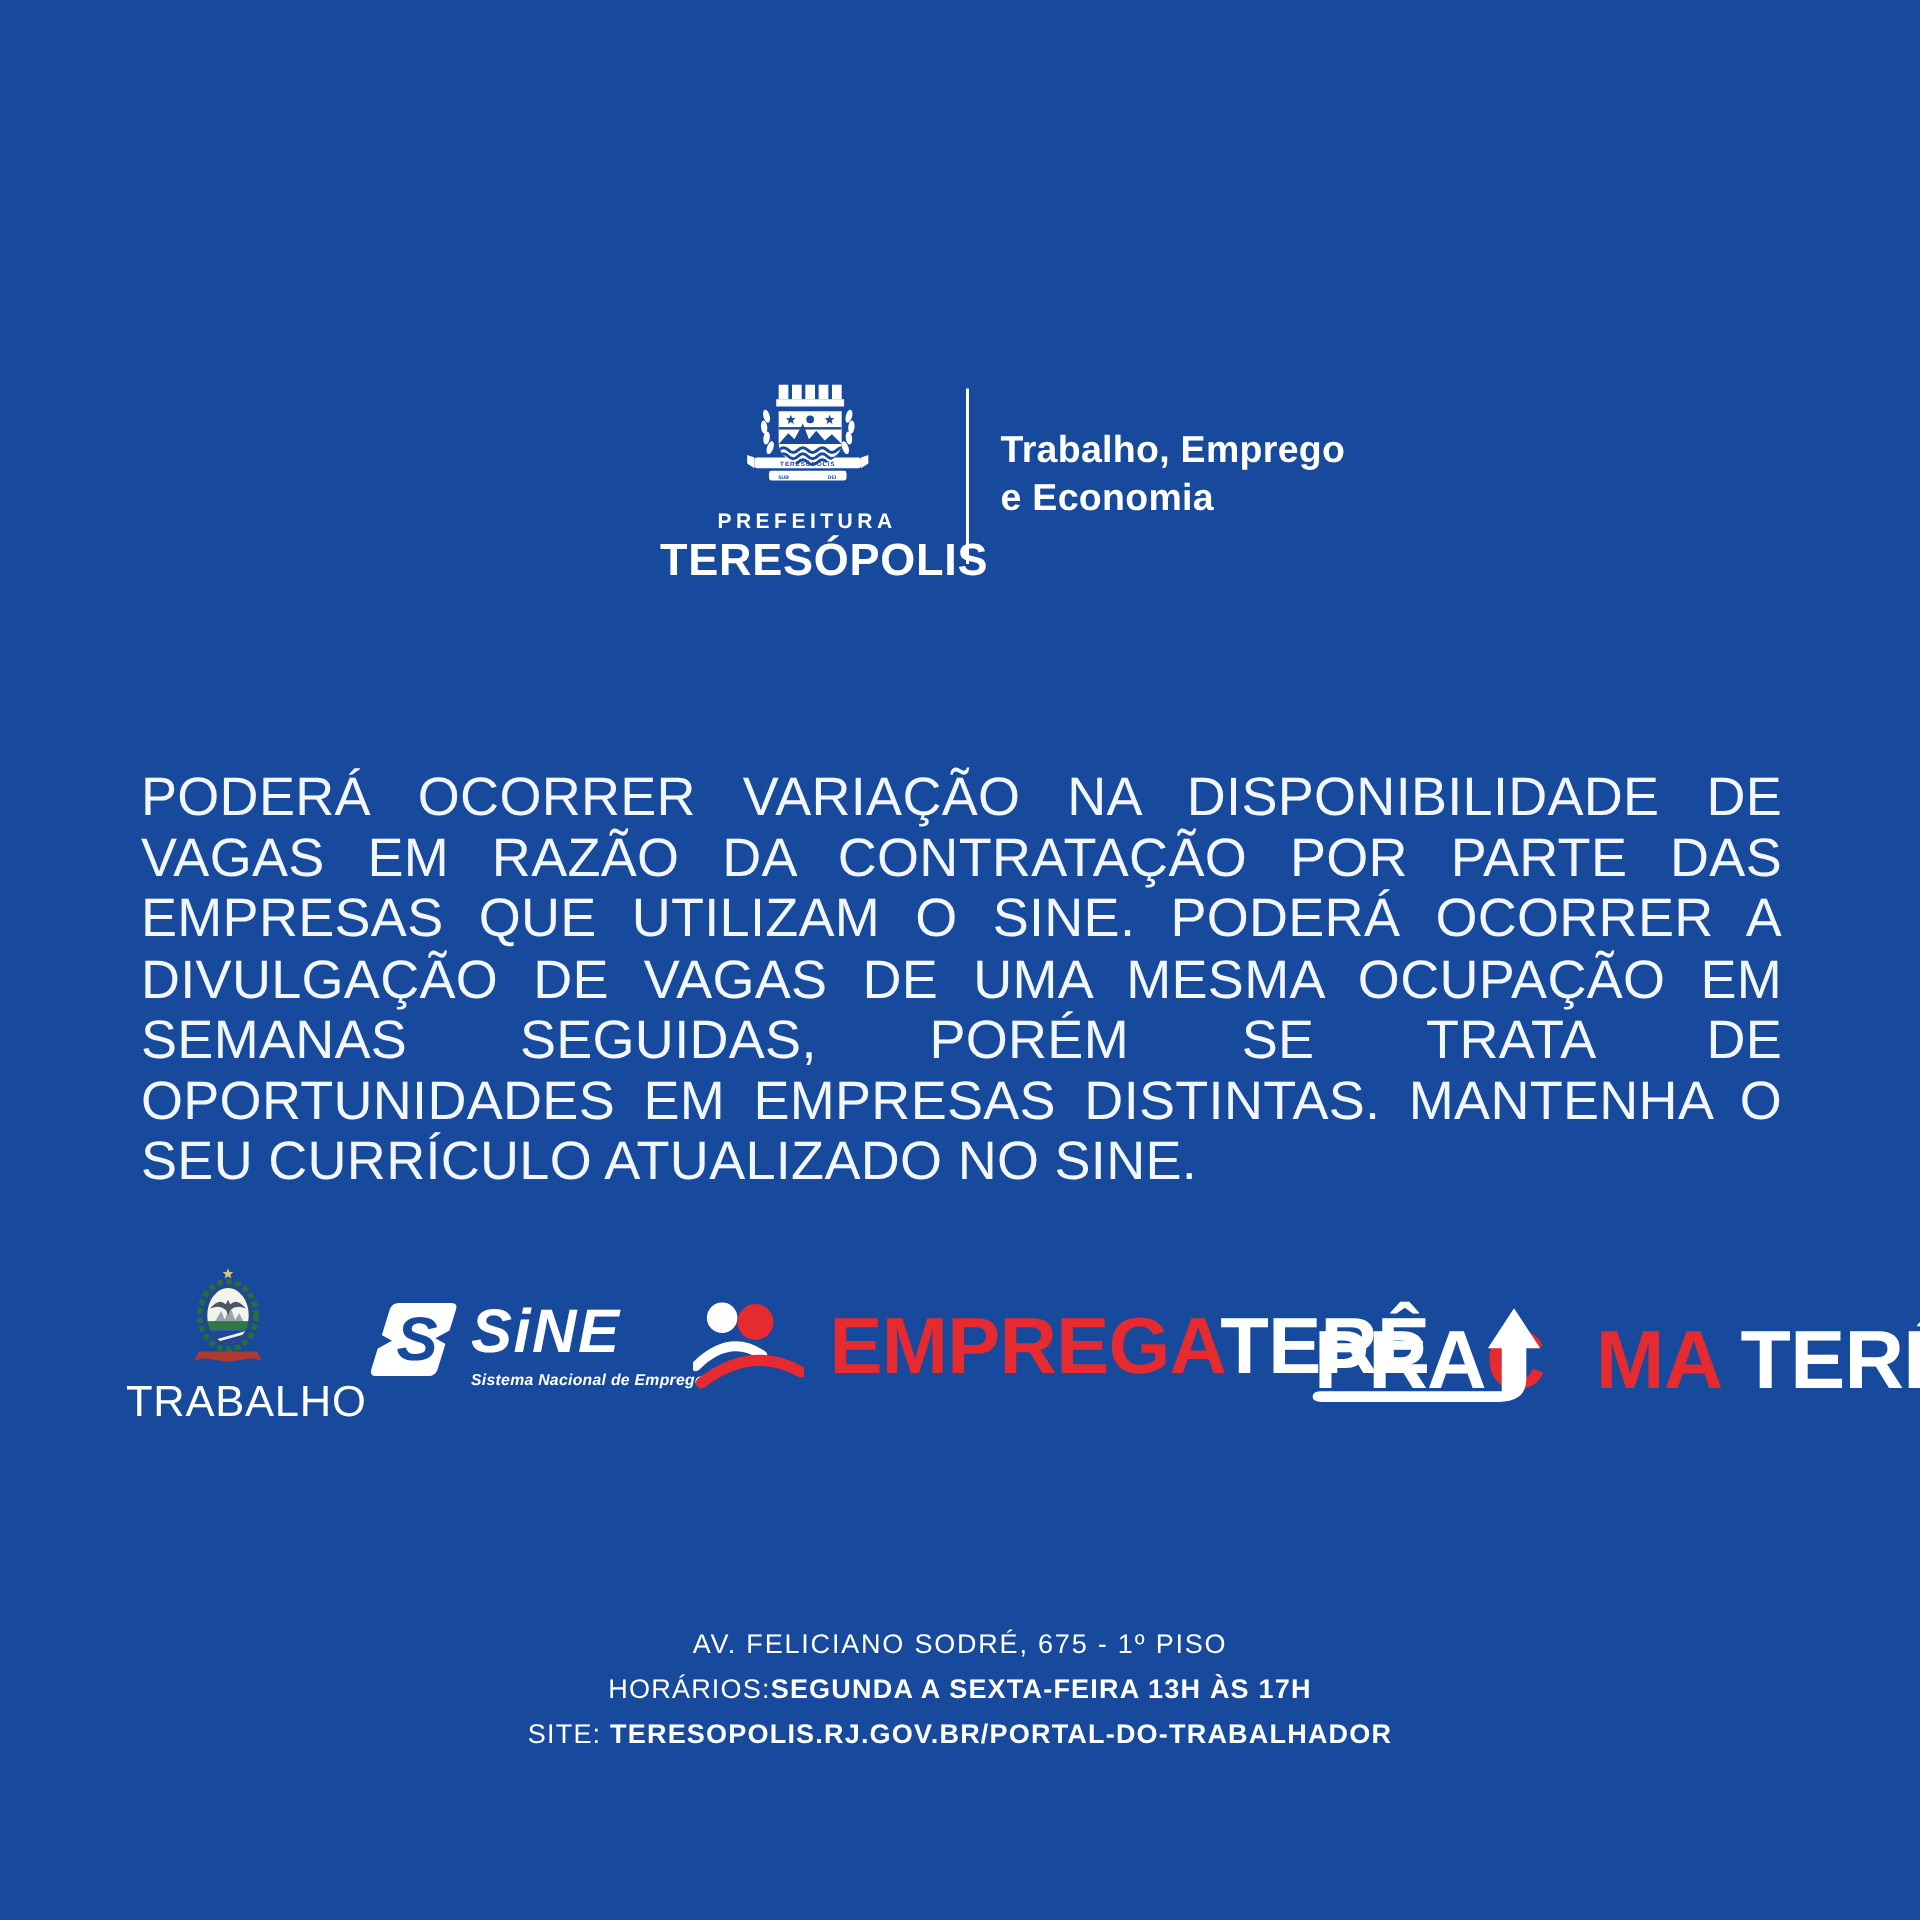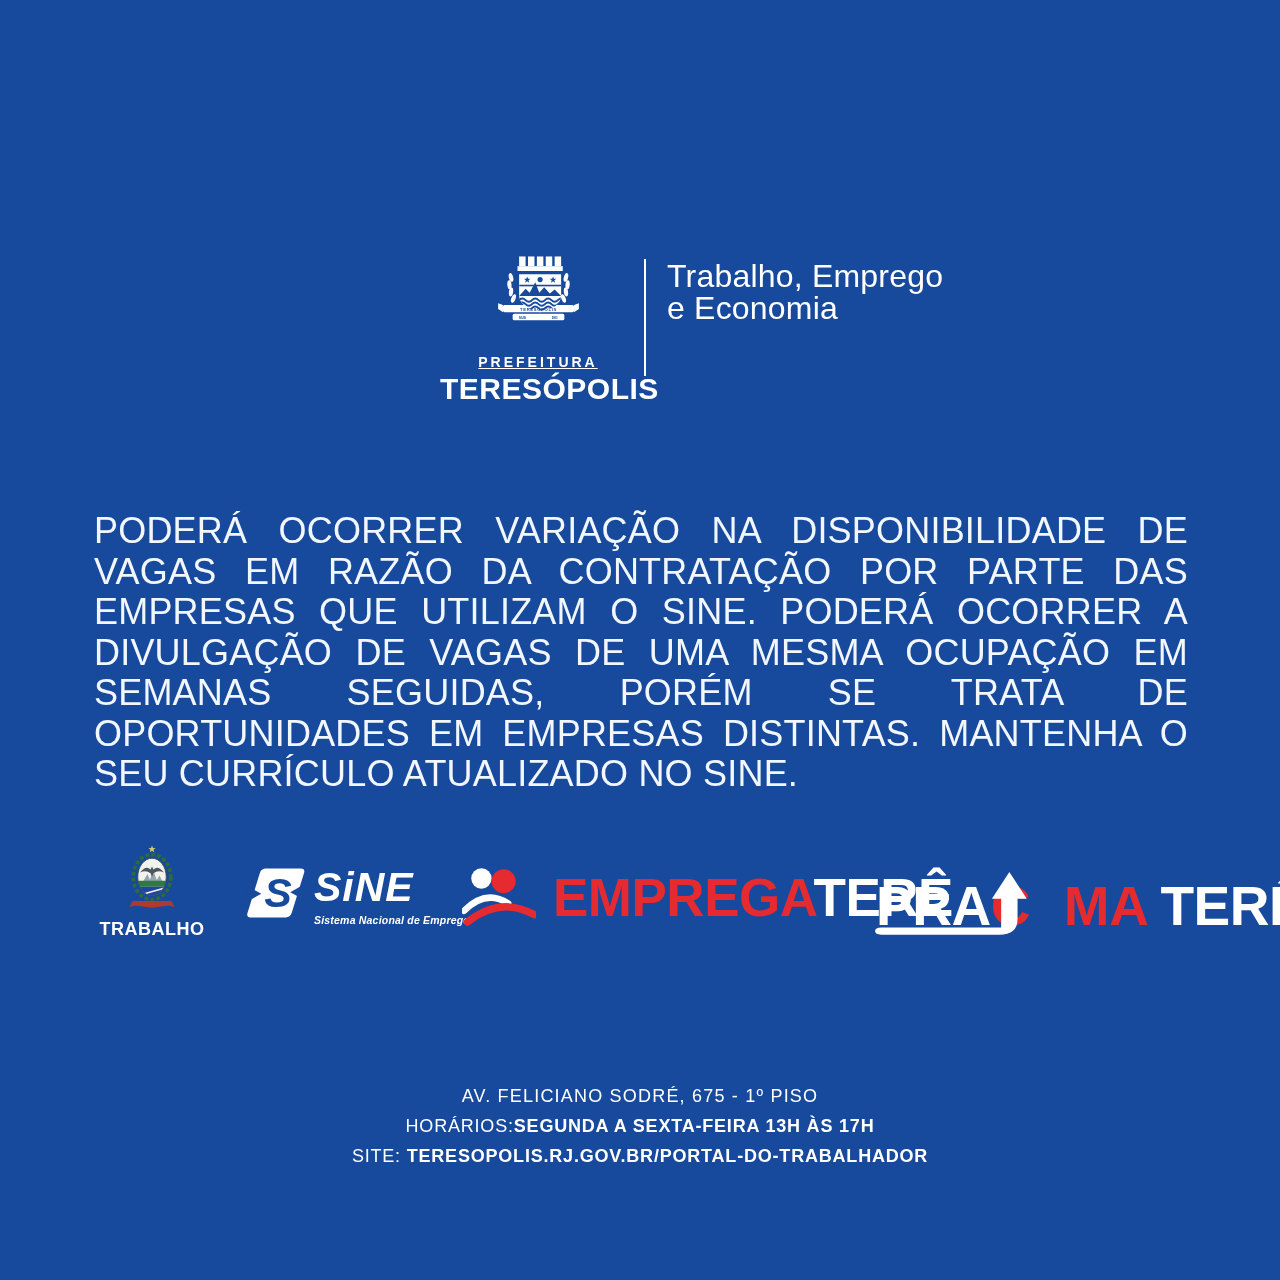--- a/index.html
+++ b/index.html
@@ -9,36 +9,36 @@
     font-family:"Liberation Sans", sans-serif;
     color:#ffffff;
     position:relative;
     overflow:hidden;
   }
   .abs { position:absolute; }
 
   
   .brand { left:440px; top:250px; width:196px; text-align:center; }
   .brand svg { display:block; margin:0 auto; }
-  .brand-line1 { font-size:14px; font-weight:600; letter-spacing:3px; margin-top:20px;text-decoration:underline; }
+  .brand-line1 { font-size:14px; font-weight:600; letter-spacing:3px; margin-top:5px; }
   .brand-line2 { font-size:30px; font-weight:800; letter-spacing:0.5px; margin-top:2px; }
   .divider { left:644px; top:259px; width:2px; height:117px; background:#fff; }
-  .dept { left:667px; top:260px; font-size:32px; font-weight:400; line-height:32px; letter-spacing:0.2px; }
+  .dept { left:667px; top:284px; font-size:25px; font-weight:700; line-height:32px; letter-spacing:0.2px; }
 
   
   .notice {
     left:94px; top:511px; width:1094px;
     font-size:36px; line-height:40.5px; font-weight:400;
     letter-spacing:0.2px; text-align:justify; color:#F2F7FD;
   }
 
   
   .p-trabalho { left:84px; top:844px; width:136px; text-align:center; }
   .p-trabalho svg { display:block; margin:0 auto; }
-  .trabalho-label { font-size:18px; font-weight:700; letter-spacing:0.5px; margin-top:3px; }
+  .trabalho-label { font-size:29px; font-weight:400; letter-spacing:0.5px; margin-top:3px; }
 
   .p-sine { left:243px; top:862px; display:flex; align-items:flex-start; }
   .sine-text { margin-left:7px; padding-top:2px; }
   .sine-name { font-size:41px; font-weight:800; font-style:italic; letter-spacing:1px; line-height:46px; }
   .sine-tagline { font-size:10.5px; font-weight:700; font-style:italic; letter-spacing:0.2px; margin-top:4px; text-align:right; }
 
   .p-emprega { left:462px; top:864px; display:flex; align-items:center; }
   .emprega-text { margin-left:17px; font-size:53px; font-weight:800; letter-spacing:-0.5px; white-space:nowrap; }
   .red { color:#E52A30; }
 

